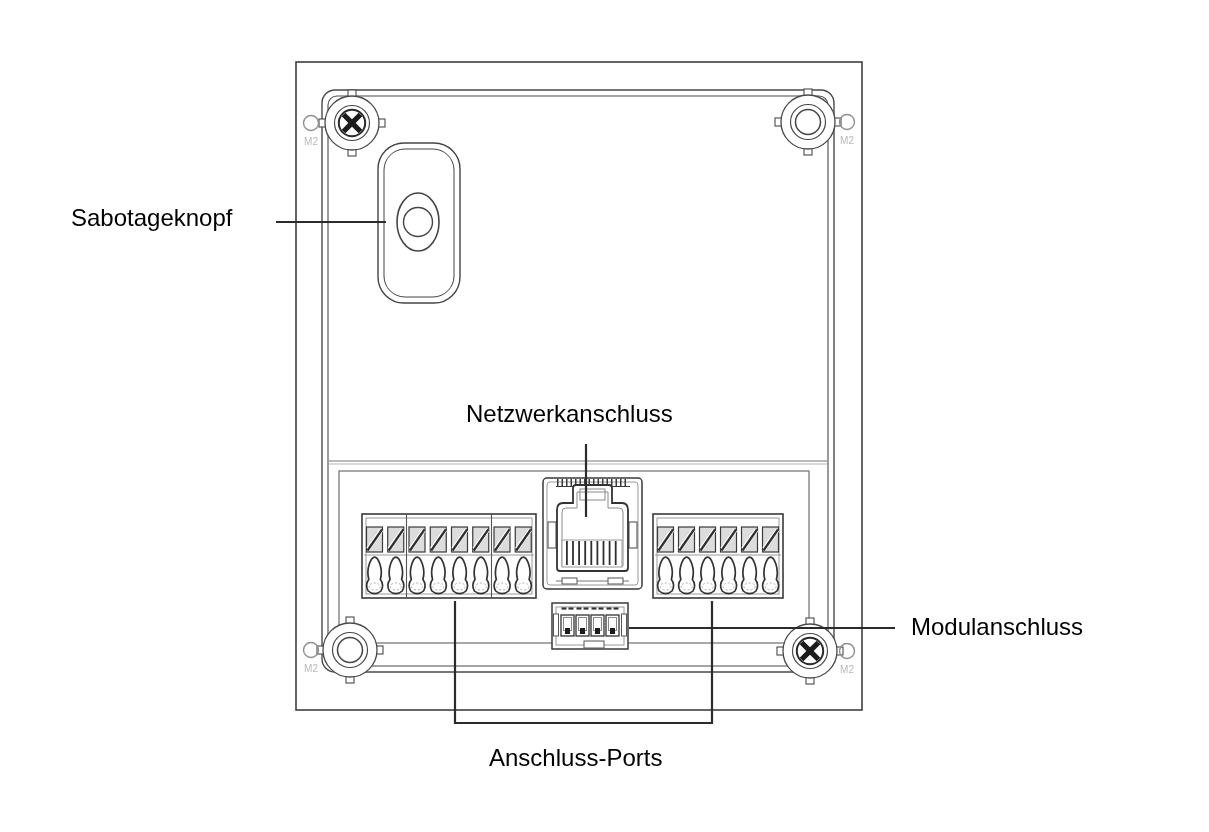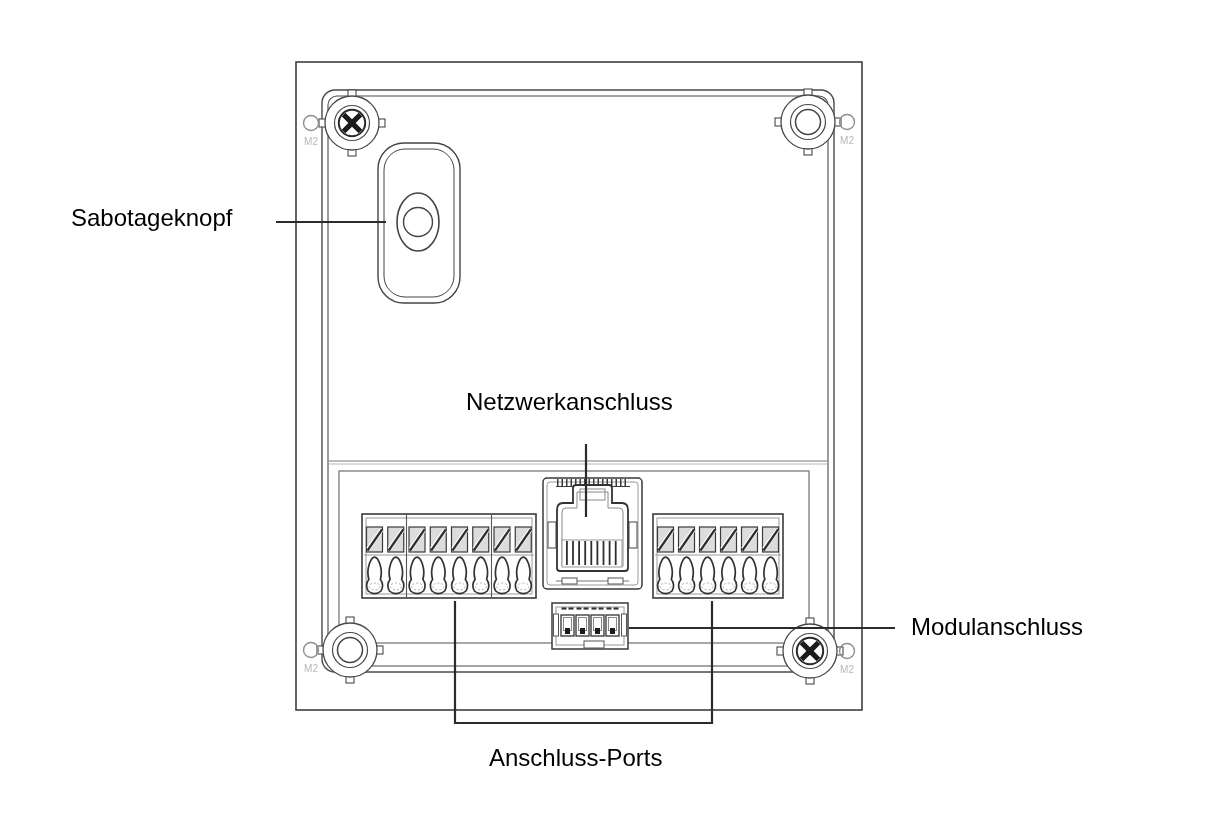--- a/index.html
+++ b/index.html
@@ -181,19 +181,19 @@
   <g stroke="#2b2b2b" stroke-width="2.2" fill="none">
     <line x1="276" y1="222" x2="386" y2="222"></line>
     <line x1="586" y1="444" x2="586" y2="517"></line>
     <line x1="629" y1="628" x2="895" y2="628"></line>
     <path d="M455,601 L455,723 L712,723 L712,601"></path>
   </g>
 </svg>
 
 <div class="diagram-label" style="left:71px;top:204px;">Sabotageknopf</div>
 
-<div class="diagram-label" style="left:466px;top:388px;">Netzwerkanschluss</div>
+<div class="diagram-label" style="left:466px;top:400px;">Netzwerkanschluss</div>
 
 <div class="diagram-label" style="left:489px;top:744px;">Anschluss-Ports</div>
 
 <div class="diagram-label" style="left:911px;top:613px;">Modulanschluss</div>
 
 </div>
 
 </body></html>

